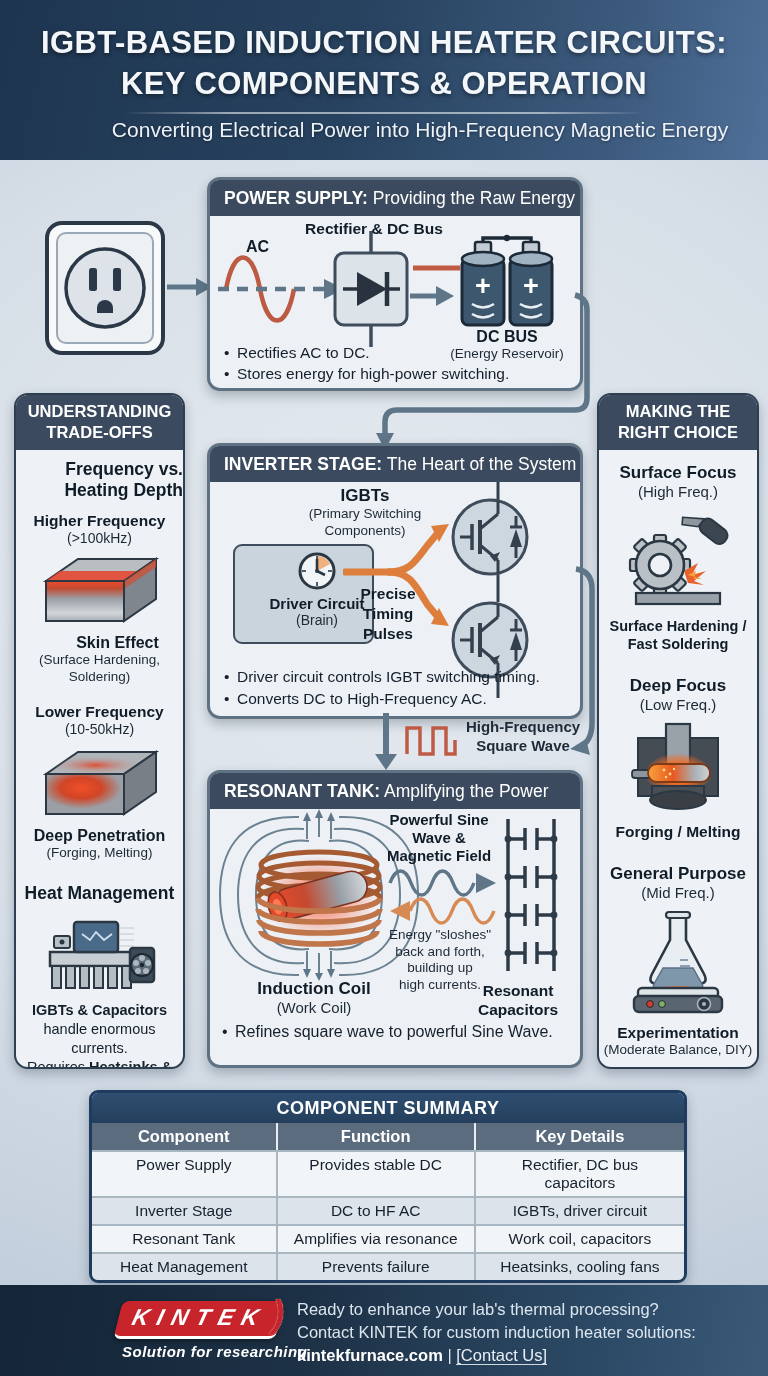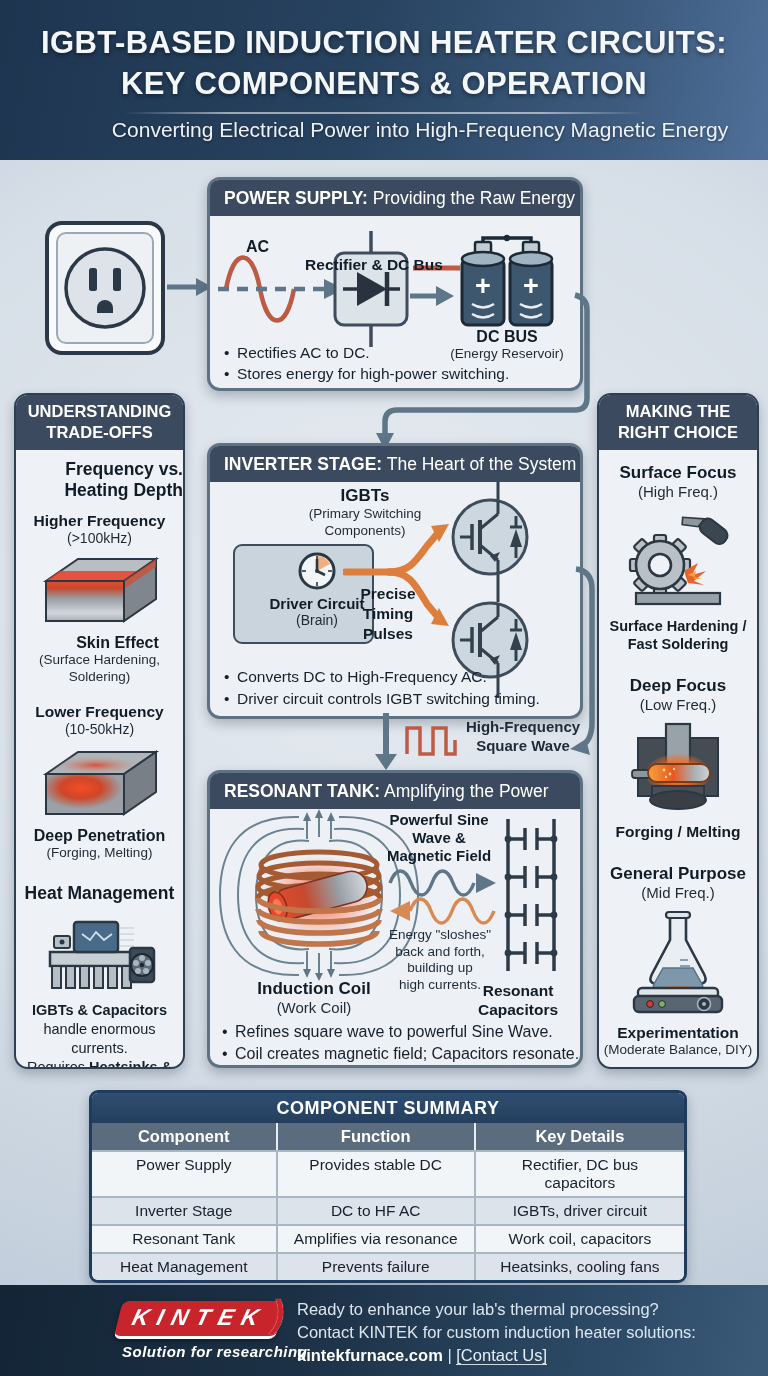--- a/index.html
+++ b/index.html
@@ -131,21 +131,21 @@
           <path d="M262,88 q11,7 22,0 M262,98 q11,7 22,0" fill="none" stroke="#e8eef2" stroke-width="2.5"></path>
         </g>
         <g>
           <rect x="313" y="26" width="16" height="11" rx="2" fill="#c3ccd4" stroke="#1c2936" stroke-width="2.5"></rect>
           <rect x="300" y="43" width="42" height="66" rx="6" fill="#3d576f" stroke="#1c2936" stroke-width="3"></rect>
           <ellipse cx="321" cy="43" rx="21" ry="7" fill="#9fb3c2" stroke="#1c2936" stroke-width="2.5"></ellipse>
           <text x="321" y="79" text-anchor="middle" font-size="27" font-weight="bold" fill="#fff">+</text>
           <path d="M310,88 q11,7 22,0 M310,98 q11,7 22,0" fill="none" stroke="#e8eef2" stroke-width="2.5"></path>
         </g>
       </svg>
-      <div class="abs" style="left:58px;top:4px;width:212px;text-align:center;font-weight:bold;font-size:15.5px;color:#101c28;margin-top:36px;">Rectifier &amp; DC Bus</div>
+      <div class="abs" style="left:58px;top:4px;width:212px;text-align:center;font-weight:bold;font-size:15.5px;color:#101c28;">Rectifier &amp; DC Bus</div>
       <div class="abs" style="left:36px;top:22px;font-weight:bold;font-size:16px;color:#101c28;">AC</div>
       <div class="abs" style="left:242px;top:112px;width:110px;text-align:center;font-weight:bold;font-size:16px;color:#101c28;">DC BUS</div>
       <div class="abs" style="left:228px;top:130px;width:138px;text-align:center;font-size:13.5px;color:#1d2935;">(Energy Reservoir)</div>
       <div class="abs" style="left:14px;top:126px;width:250px;line-height:21px;">
         <div class="bullet">Rectifies AC to DC.</div>
         <div class="bullet" style="width:330px;">Stores energy for high-power switching.</div>
       </div>
     </div>
   </div>
 
@@ -411,22 +411,22 @@
             <line x1="58" y1="181" x2="58" y2="194"></line>
             <line x1="76" y1="137" x2="76" y2="148"></line>
             <line x1="76" y1="168" x2="76" y2="179"></line>
           </g>
           <polygon points="50,177 60,173 55,183" fill="#33404d"></polygon>
           <line x1="70" y1="148" x2="82" y2="148" stroke="#33404d" stroke-width="3"></line>
           <polygon points="70,168 82,168 76,150" fill="#33404d"></polygon>
         </g>
       </svg>
       <div class="abs" style="left:14px;top:184px;line-height:21.5px;">
+        <div class="bullet">Driver circuit controls IGBT switching timing.</div>
         <div class="bullet">Converts DC to High-Frequency AC.</div>
-        <div class="bullet">Driver circuit controls IGBT switching timing.</div>
       </div>
     </div>
   </div>
 
   <svg class="abs" style="left:370px;top:553px;" width="32" height="58" viewBox="0 0 32 58">
     <line x1="16" y1="0" x2="16" y2="42" stroke="#5e7687" stroke-width="6"></line>
     <polygon points="5,41 27,41 16,57" fill="#5e7687"></polygon>
   </svg>
 
   <svg class="abs" style="left:404px;top:560px;" width="54" height="38" viewBox="0 0 54 38">
@@ -556,21 +556,20 @@
         <div>high currents.</div>
       </div>
       <div class="abs" style="left:24px;top:170px;width:160px;text-align:center;font-weight:bold;font-size:17px;color:#101c28;">Induction Coil</div>
       <div class="abs" style="left:24px;top:190px;width:160px;text-align:center;font-size:15px;color:#1d2935;">(Work Coil)</div>
       <div class="abs" style="left:252px;top:172px;width:112px;text-align:center;font-weight:bold;font-size:15.5px;line-height:19px;color:#101c28;">
         <div>Resonant</div>
         <div>Capacitors</div>
       </div>
       <div class="abs" style="left:12px;top:212px;line-height:22px;">
         <div class="bullet" style="font-size:16px;">Refines square wave to powerful Sine Wave.</div>
-        <div class="bullet" style="font-size:16px;">Coil creates magnetic field; Capacitors resonate.</div>
       </div>
     </div>
   </div>
 
   <div class="abs tbl">
     <div class="tbl-title">COMPONENT SUMMARY</div>
     <div class="trow thead">
       <div class="tcell c1">Component</div>
       <div class="tcell c2">Function</div>
       <div class="tcell c3">Key Details</div>

